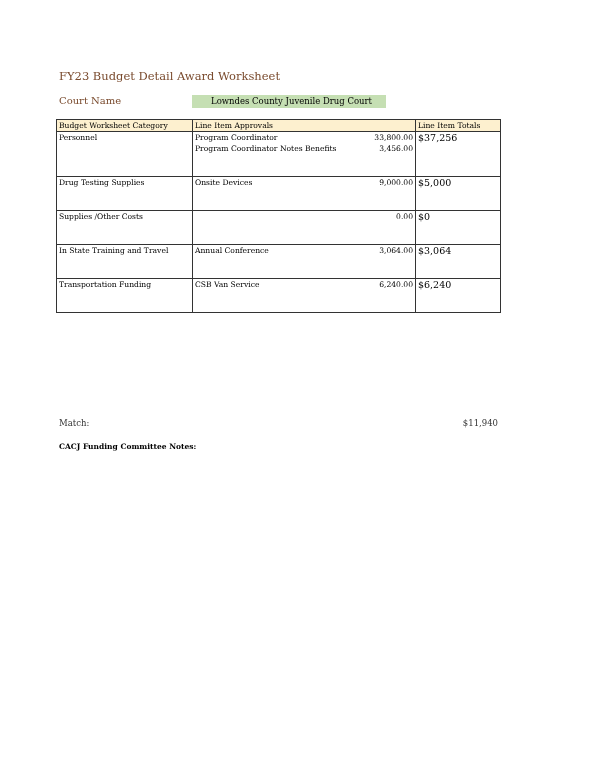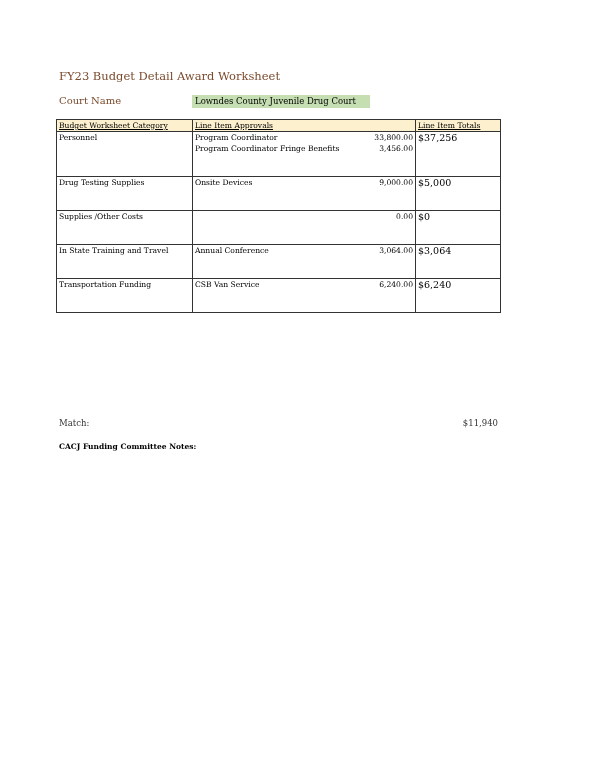--- a/index.html
+++ b/index.html
@@ -1,26 +1,26 @@
 <!DOCTYPE html>
 <html><head>
 <meta charset="utf-8">
 <style>
   html, body { margin:0; padding:0; background:#ffffff; }
   body { width:600px; height:777px; position:relative; overflow:hidden;
          font-family: "DejaVu Serif", "Liberation Serif", serif; color:#000; }
   .title { position:absolute; left:59px; top:69px; font-size:11.5px; color:#7a4b2e; }
   .court-label { position:absolute; left:59px; top:95px; font-size:10px; color:#7a4b2e; }
   .court-value { position:absolute; left:192px; top:95px; width:175px; height:13px;
-                 background:#c5dfb3; font-size:8.5px; line-height:13px; padding-left:3px; }
+                 background:#c5dfb3; font-size:8.5px; line-height:13px; padding-left:19px; }
   table.budget { position:absolute; left:56px; top:119px; width:444px;
                  border-collapse:collapse; table-layout:fixed; font-size:7.6px; }
   table.budget td, table.budget th { border:1.2px solid #333; vertical-align:top; padding:0 2px;
                  font-weight:normal; text-align:left; line-height:11px; }
-  table.budget th { background:#fdf0cf; height:10px;text-decoration:underline; }
+  table.budget th { background:#fdf0cf; height:10px; }
   col.c1 { width:136px; } col.c2 { width:223px; } col.c3 { width:85px; }
   .item { display:flex; justify-content:space-between; }
   .item span.amt { text-align:right; }
   .total { text-align:right; font-size:9.5px; }
   .row-total td { font-weight:bold; }
   .row-total .lbl { font-size:10.5px; font-weight:bold; }
   .row-total .total { font-weight:normal; font-size:9.5px; }
   .match-label { position:absolute; left:59px; top:418px; font-size:8.5px; color:#333; }
   .match-value { position:absolute; right:102px; top:418px; font-size:8.5px; color:#333; }
   .notes { position:absolute; left:59px; top:442px; font-size:7.5px; font-weight:bold; }
@@ -47,21 +47,21 @@
   </thead>
   <tbody>
     <tr style="height:45px">
       <td>Personnel</td>
       <td>
         <div class="item">
             <span>Program Coordinator</span>
             <span class="amt">33,800.00</span>
           </div>
         <div class="item">
-            <span>Program Coordinator Fringe Benefits</span>
+            <span>Program Coordinator Notes Benefits</span>
             <span class="amt">3,456.00</span>
           </div>
       </td>
       <td class="total">$37,256</td>
     </tr>
     <tr style="height:34px">
       <td>Drug Testing Supplies</td>
       <td>
         <div class="item">
             <span>Onsite Devices</span>

